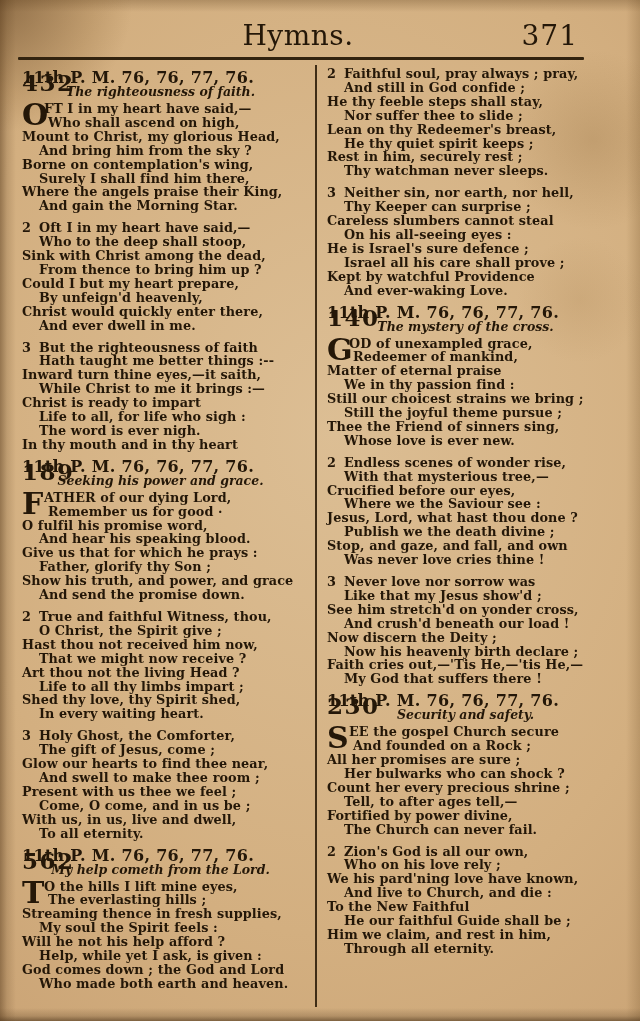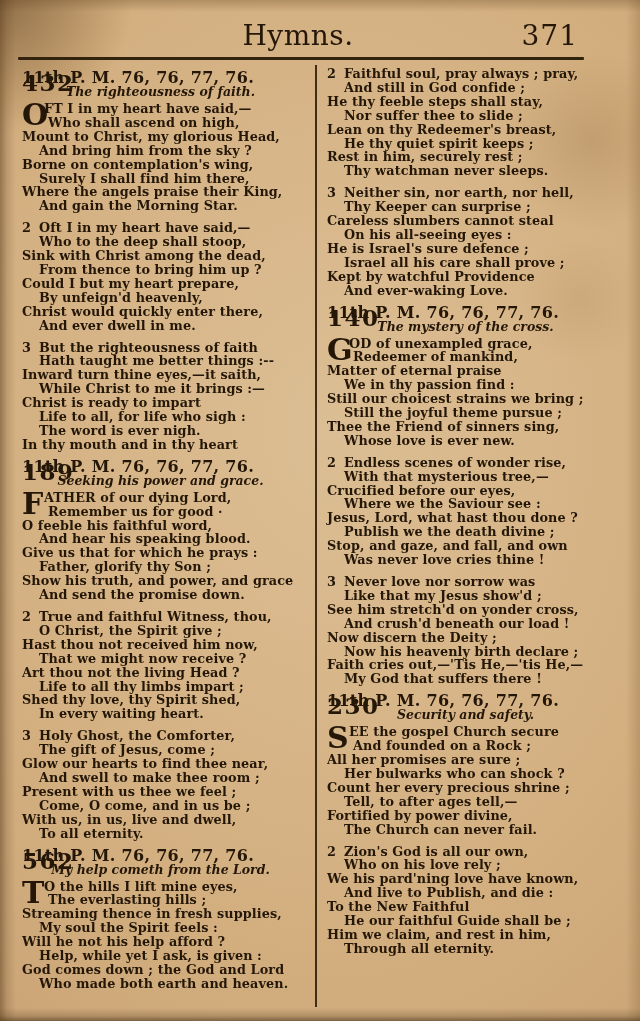--- a/index.html
+++ b/index.html
@@ -89,21 +89,21 @@
         <div class="hymn">
           <div class="hymn-head">
             <span class="hymn-num">189</span>
             <div class="hymn-meter">11th P. M. 76, 76, 77, 76.</div>
             <div class="hymn-sub">Seeking his power and grace.</div>
           </div>
           <div class="verse">
             <span class="cap">F</span>
             <div class="line">ATHER of our dying Lord,</div>
             <div class="line ind2">Remember us for good ·</div>
-            <div class="line">O feeble his faithful word,</div>
+            <div class="line">O fulfil his promise word,</div>
             <div class="line ind">And hear his speaking blood.</div>
             <div class="line">Give us that for which he prays :</div>
             <div class="line ind">Father, glorify thy Son ;</div>
             <div class="line">Show his truth, and power, and grace</div>
             <div class="line ind">And send the promise down.</div>
           </div>
           <div class="verse">
             <div class="line"><span class="vnum">2</span><span>True and faithful Witness, thou,</span></div>
             <div class="line ind">O Christ, the Spirit give ;</div>
             <div class="line">Hast thou not received him now,</div>
@@ -218,21 +218,21 @@
             <div class="line ind">Her bulwarks who can shock ?</div>
             <div class="line">Count her every precious shrine ;</div>
             <div class="line ind">Tell, to after ages tell,—</div>
             <div class="line">Fortified by power divine,</div>
             <div class="line ind">The Church can never fail.</div>
           </div>
           <div class="verse">
             <div class="line"><span class="vnum">2</span><span>Zion's God is all our own,</span></div>
             <div class="line ind">Who on his love rely ;</div>
             <div class="line">We his pard'ning love have known,</div>
-            <div class="line ind">And live to Publish, and die :</div>
+            <div class="line ind">And live to Church, and die :</div>
             <div class="line">To the New Faithful</div>
             <div class="line ind">He our faithful Guide shall be ;</div>
             <div class="line">Him we claim, and rest in him,</div>
             <div class="line ind">Through all eternity.</div>
           </div>
         </div>
       </div>
   </div>
 </div>
 

